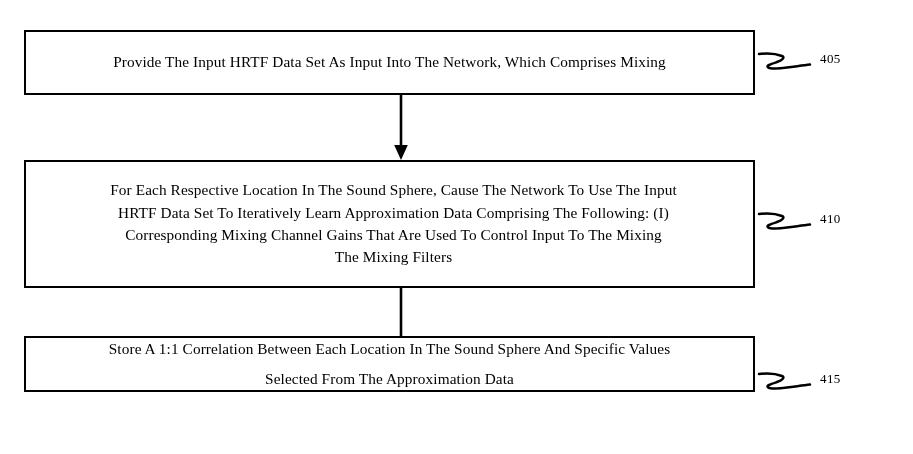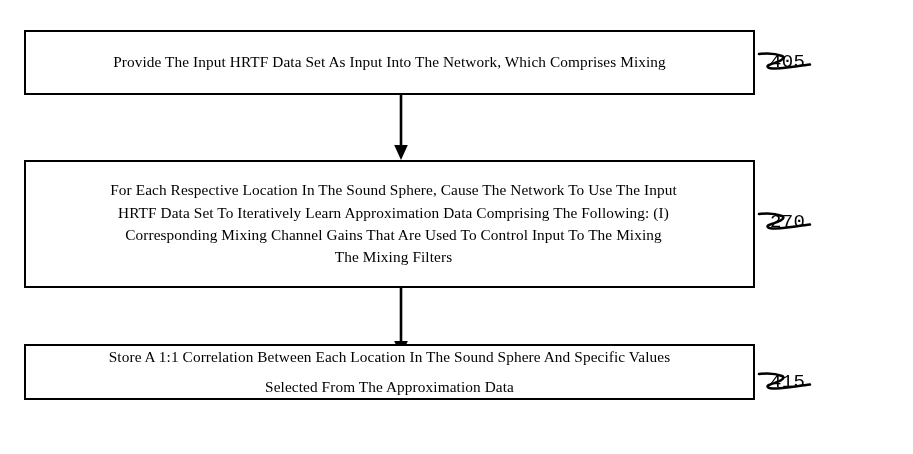--- a/index.html
+++ b/index.html
@@ -43,21 +43,21 @@
     letter-spacing: 0.1px;
     padding: 2px 16px;
   }
   .step-box .line {
     display: block;
     white-space: nowrap;
   }
 
   #box-405 { top: 30px;  height: 65px; }
   #box-410 { top: 160px; height: 128px; padding-left: 24px; }
-  #box-415 { top: 344px; height: 56px; gap: 8px; }
+  #box-415 { top: 336px; height: 56px; gap: 8px; }
 
   
   .connector {
     position: absolute;
     left: 389px;
     width: 24px;
   }
   .connector svg { display: block; }
   #connector-1 { top: 95px;  height: 65px; }
   #connector-2 { top: 288px; height: 68px; }
@@ -65,23 +65,23 @@
   
   .ref-leader {
     position: absolute;
     left: 757px;
     width: 56px;
     height: 34px;
   }
   .ref-leader svg { display: block; }
   .ref-label {
     position: absolute;
-    left: 770px;
-    font-size: 19px;
-    font-family: Liberation Mono, monospace;
+    left: 820px;
+    font-size: 13px;
+    font-family: Liberation Serif, serif;
     letter-spacing: 0.4px;
     white-space: nowrap;
   }
 
   #leader-405 { top: 45px; }
   #label-405  { top: 51px; }
   #leader-410 { top: 205px; }
   #label-410  { top: 211px; }
   #leader-415 { top: 365px; }
   #label-415  { top: 371px; }
@@ -126,21 +126,21 @@
       <path d="M2 9 C 10 8, 20 9, 25 11 C 28 12.3, 26 15, 20 17 C 13.5 19.2, 9 20.6, 11 22.3 C 13 24, 22 23.6, 30 22.6 C 38 21.6, 46 20.4, 53 19.6" stroke="#000000" stroke-width="2.5" fill="none" stroke-linecap="round" stroke-linejoin="round"></path>
     </svg>
   </div>
   <div class="ref-label" id="label-405">405</div>
 
   <div class="ref-leader" id="leader-410">
     <svg width="56" height="34" viewBox="0 0 56 34" aria-hidden="true">
       <path d="M2 9 C 10 8, 20 9, 25 11 C 28 12.3, 26 15, 20 17 C 13.5 19.2, 9 20.6, 11 22.3 C 13 24, 22 23.6, 30 22.6 C 38 21.6, 46 20.4, 53 19.6" stroke="#000000" stroke-width="2.5" fill="none" stroke-linecap="round" stroke-linejoin="round"></path>
     </svg>
   </div>
-  <div class="ref-label" id="label-410">270</div>
+  <div class="ref-label" id="label-410">410</div>
 
   <div class="ref-leader" id="leader-415">
     <svg width="56" height="34" viewBox="0 0 56 34" aria-hidden="true">
       <path d="M2 9 C 10 8, 20 9, 25 11 C 28 12.3, 26 15, 20 17 C 13.5 19.2, 9 20.6, 11 22.3 C 13 24, 22 23.6, 30 22.6 C 38 21.6, 46 20.4, 53 19.6" stroke="#000000" stroke-width="2.5" fill="none" stroke-linecap="round" stroke-linejoin="round"></path>
     </svg>
   </div>
   <div class="ref-label" id="label-415">415</div>
 
 </div>
 

